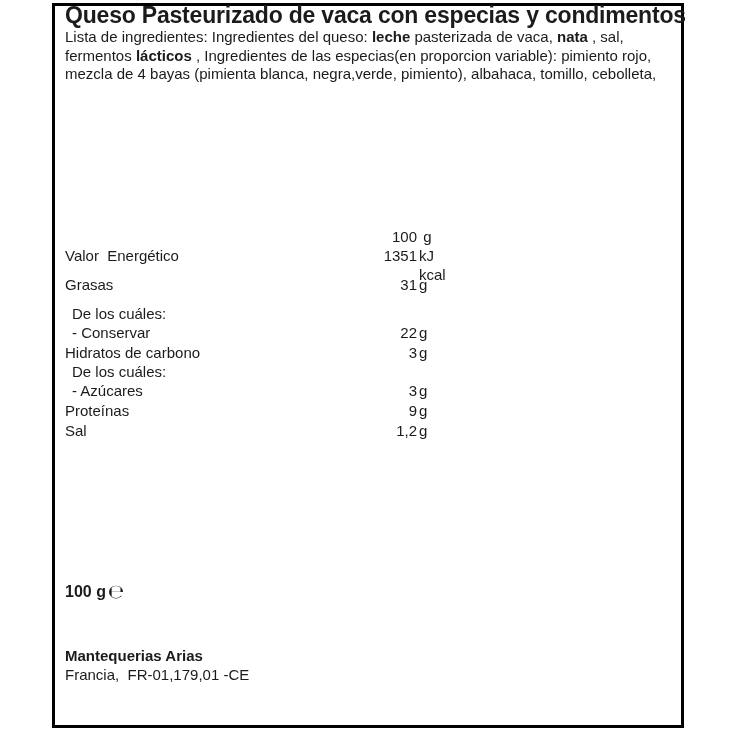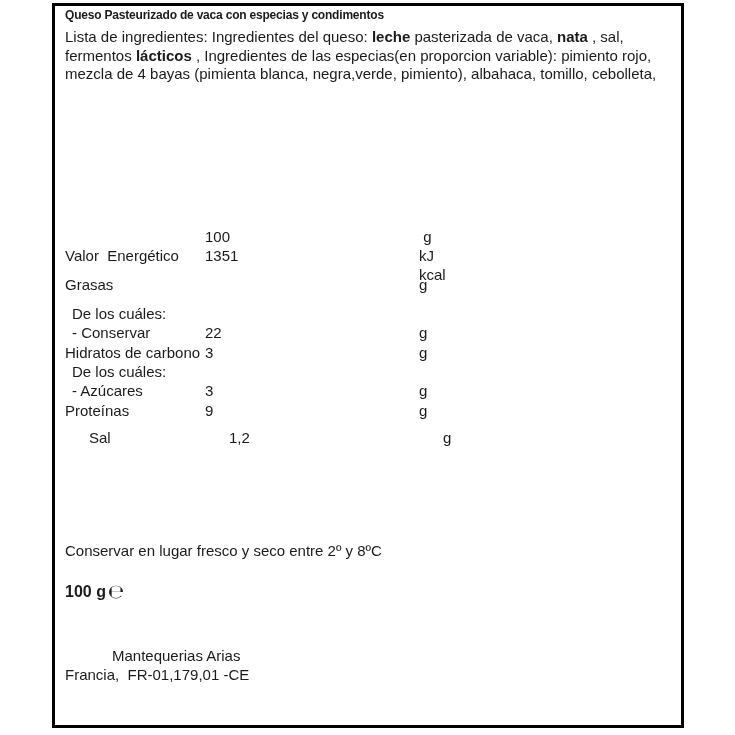--- a/index.html
+++ b/index.html
@@ -16,21 +16,21 @@
     left: 52px; top: 3px;
     width: 632px; height: 725px;
     border: 3px solid #000000;
     box-sizing: border-box;
     background: #ffffff;
   }
   .product-title {
     position: absolute;
     left: 10px; top: -3px;
     width: 605px;
-    font-size: 12px;
+    font-size: 23px;
     font-weight: bold;
     line-height: 24px;
     letter-spacing: -0.2px;
     white-space: nowrap;
   }
   .ingredients {
     position: absolute;
     left: 10px; top: 22px;
     width: 592px;
     font-size: 15px;
@@ -47,21 +47,21 @@
     left: 0; width: 100%; height: 19.35px;
     font-size: 15px;
   }
   .n-label {
     position: absolute; left: 10px; top: 0;
     white-space: pre;
   }
   .n-label.ind { left: 17px; }
   .n-num {
     position: absolute; left: 150px; top: 0;
-    width: 212px; text-align: left;
+    width: 212px; text-align: right;
   }
   .n-unit {
     position: absolute; left: 364px; top: 0;
     white-space: pre;
   }
   .storage-note {
     position: absolute;
     left: 10px; top: 536px;
     font-size: 15px;
     white-space: pre;
@@ -78,21 +78,21 @@
     font-size: 19px;
     vertical-align: -1px;
     margin-left: 2px;
   }
   .manufacturer {
     position: absolute;
     left: 10px; top: 640px;
     font-size: 15px;
     line-height: 19px;
   }
-  .manufacturer .name { font-weight: normal; margin-left: 47px; }
+  .manufacturer .name { font-weight: bold; }
   .manufacturer div { white-space: pre; }
 </style>
 </head>
 <body>
 
 <div class="page">
   <div class="label-box">
 
     <div class="product-title">Queso Pasteurizado de vaca con especias y condimentos</div>
 
@@ -108,20 +108,21 @@
           <span class="n-label">Valor  Energético</span>
           <span class="n-num">1351</span>
           <span class="n-unit">kJ</span>
         </div>
         <div class="n-row" style="top: 38.35px;">
           <span class="n-label"></span>
           <span class="n-unit">kcal</span>
         </div>
         <div class="n-row" style="top: 48px;">
           <span class="n-label">Grasas</span>
+          <span class="n-num">31</span>
           <span class="n-unit">g</span>
         </div>
         <div class="n-row" style="top: 77.05px;">
           <span class="n-label ind">De los cuáles:</span>
           <span class="n-num"></span>
           <span class="n-unit"></span>
         </div>
         <div class="n-row" style="top: 96.4px;">
           <span class="n-label ind">- Conservar</span>
           <span class="n-num">22</span>
@@ -140,28 +141,27 @@
         <div class="n-row" style="top: 154.45px;">
           <span class="n-label ind">- Azúcares</span>
           <span class="n-num">3</span>
           <span class="n-unit">g</span>
         </div>
         <div class="n-row" style="top: 173.8px;">
           <span class="n-label">Proteínas</span>
           <span class="n-num">9</span>
           <span class="n-unit">g</span>
         </div>
-        <div class="n-row" style="top: 201px; margin-left: 24px;">
+        <div class="n-row" style="top: 194px;">
           <span class="n-label">Sal</span>
           <span class="n-num">1,2</span>
           <span class="n-unit">g</span>
         </div>
       </div>
 
-    <div class="storage-note">Conservar en lugar fresco y seco entre 2º y 8ºC</div>
 
     <div class="net-weight"><span>100 g</span><span class="estimated-sign">℮</span></div>
 
     <div class="manufacturer">
       <div class="name">Mantequerias Arias</div>
       <div>Francia,  FR-01,179,01 -CE</div>
     </div>
 
   </div>
 </div>

